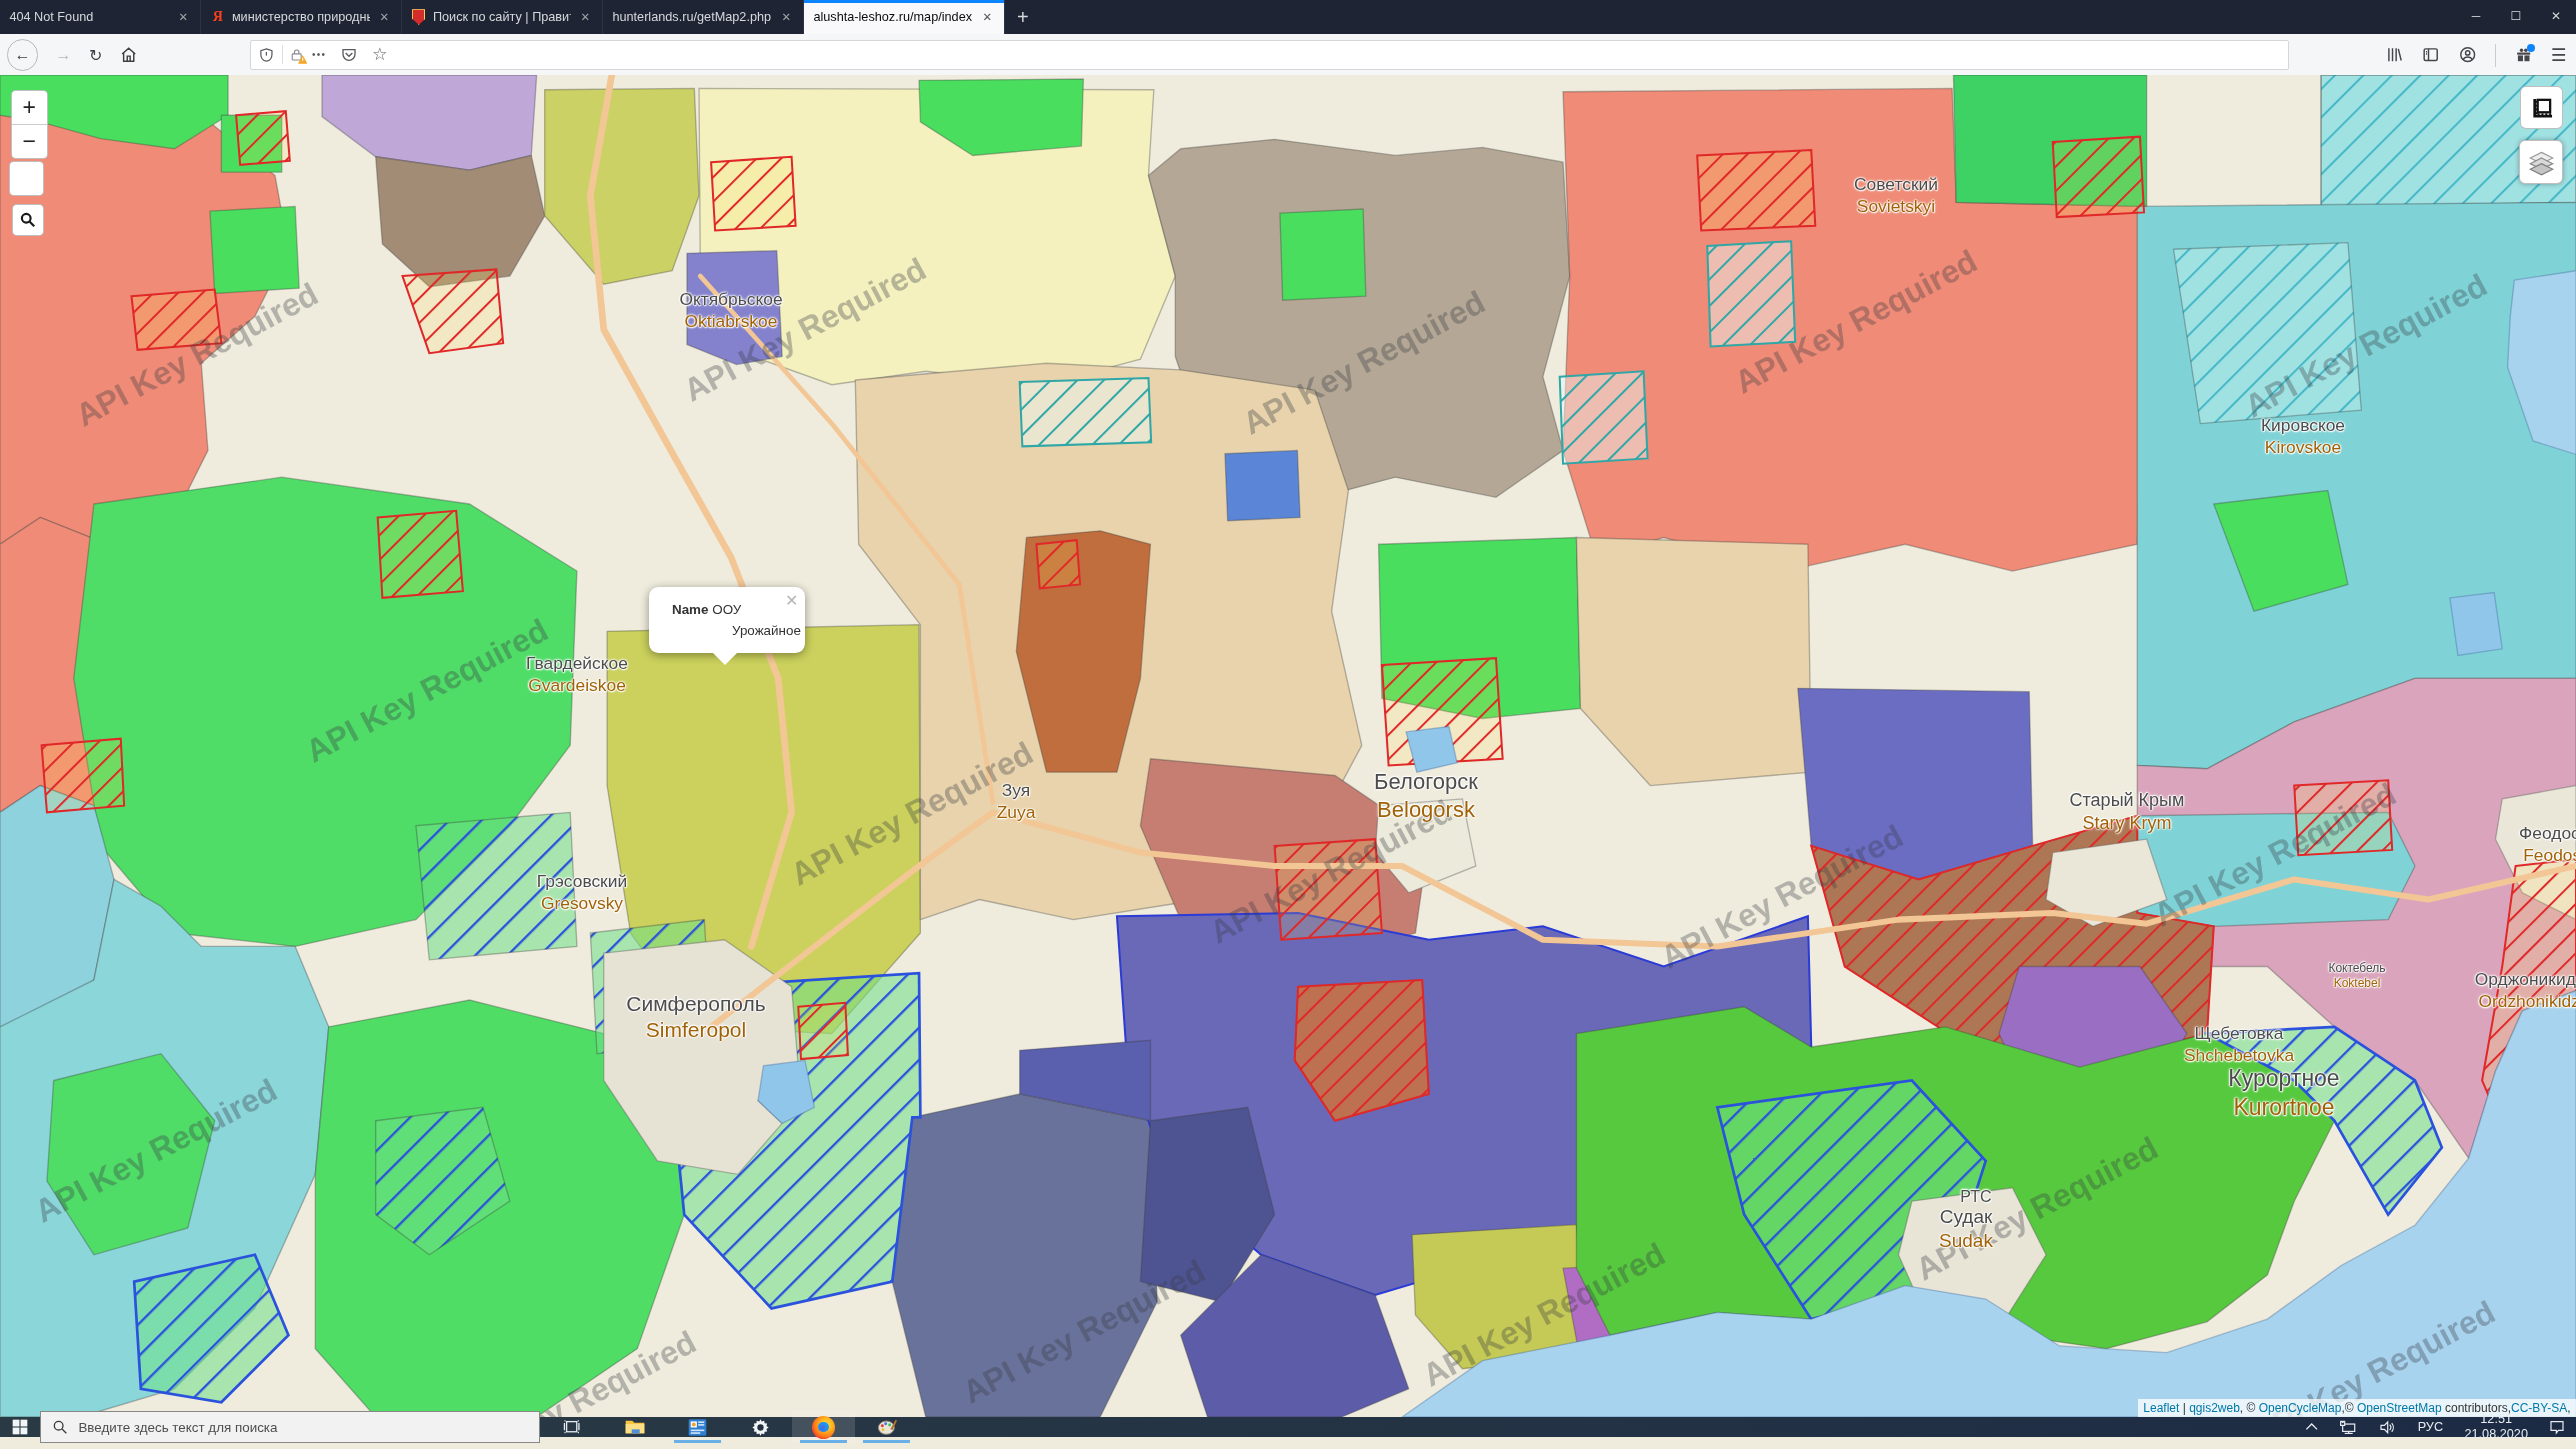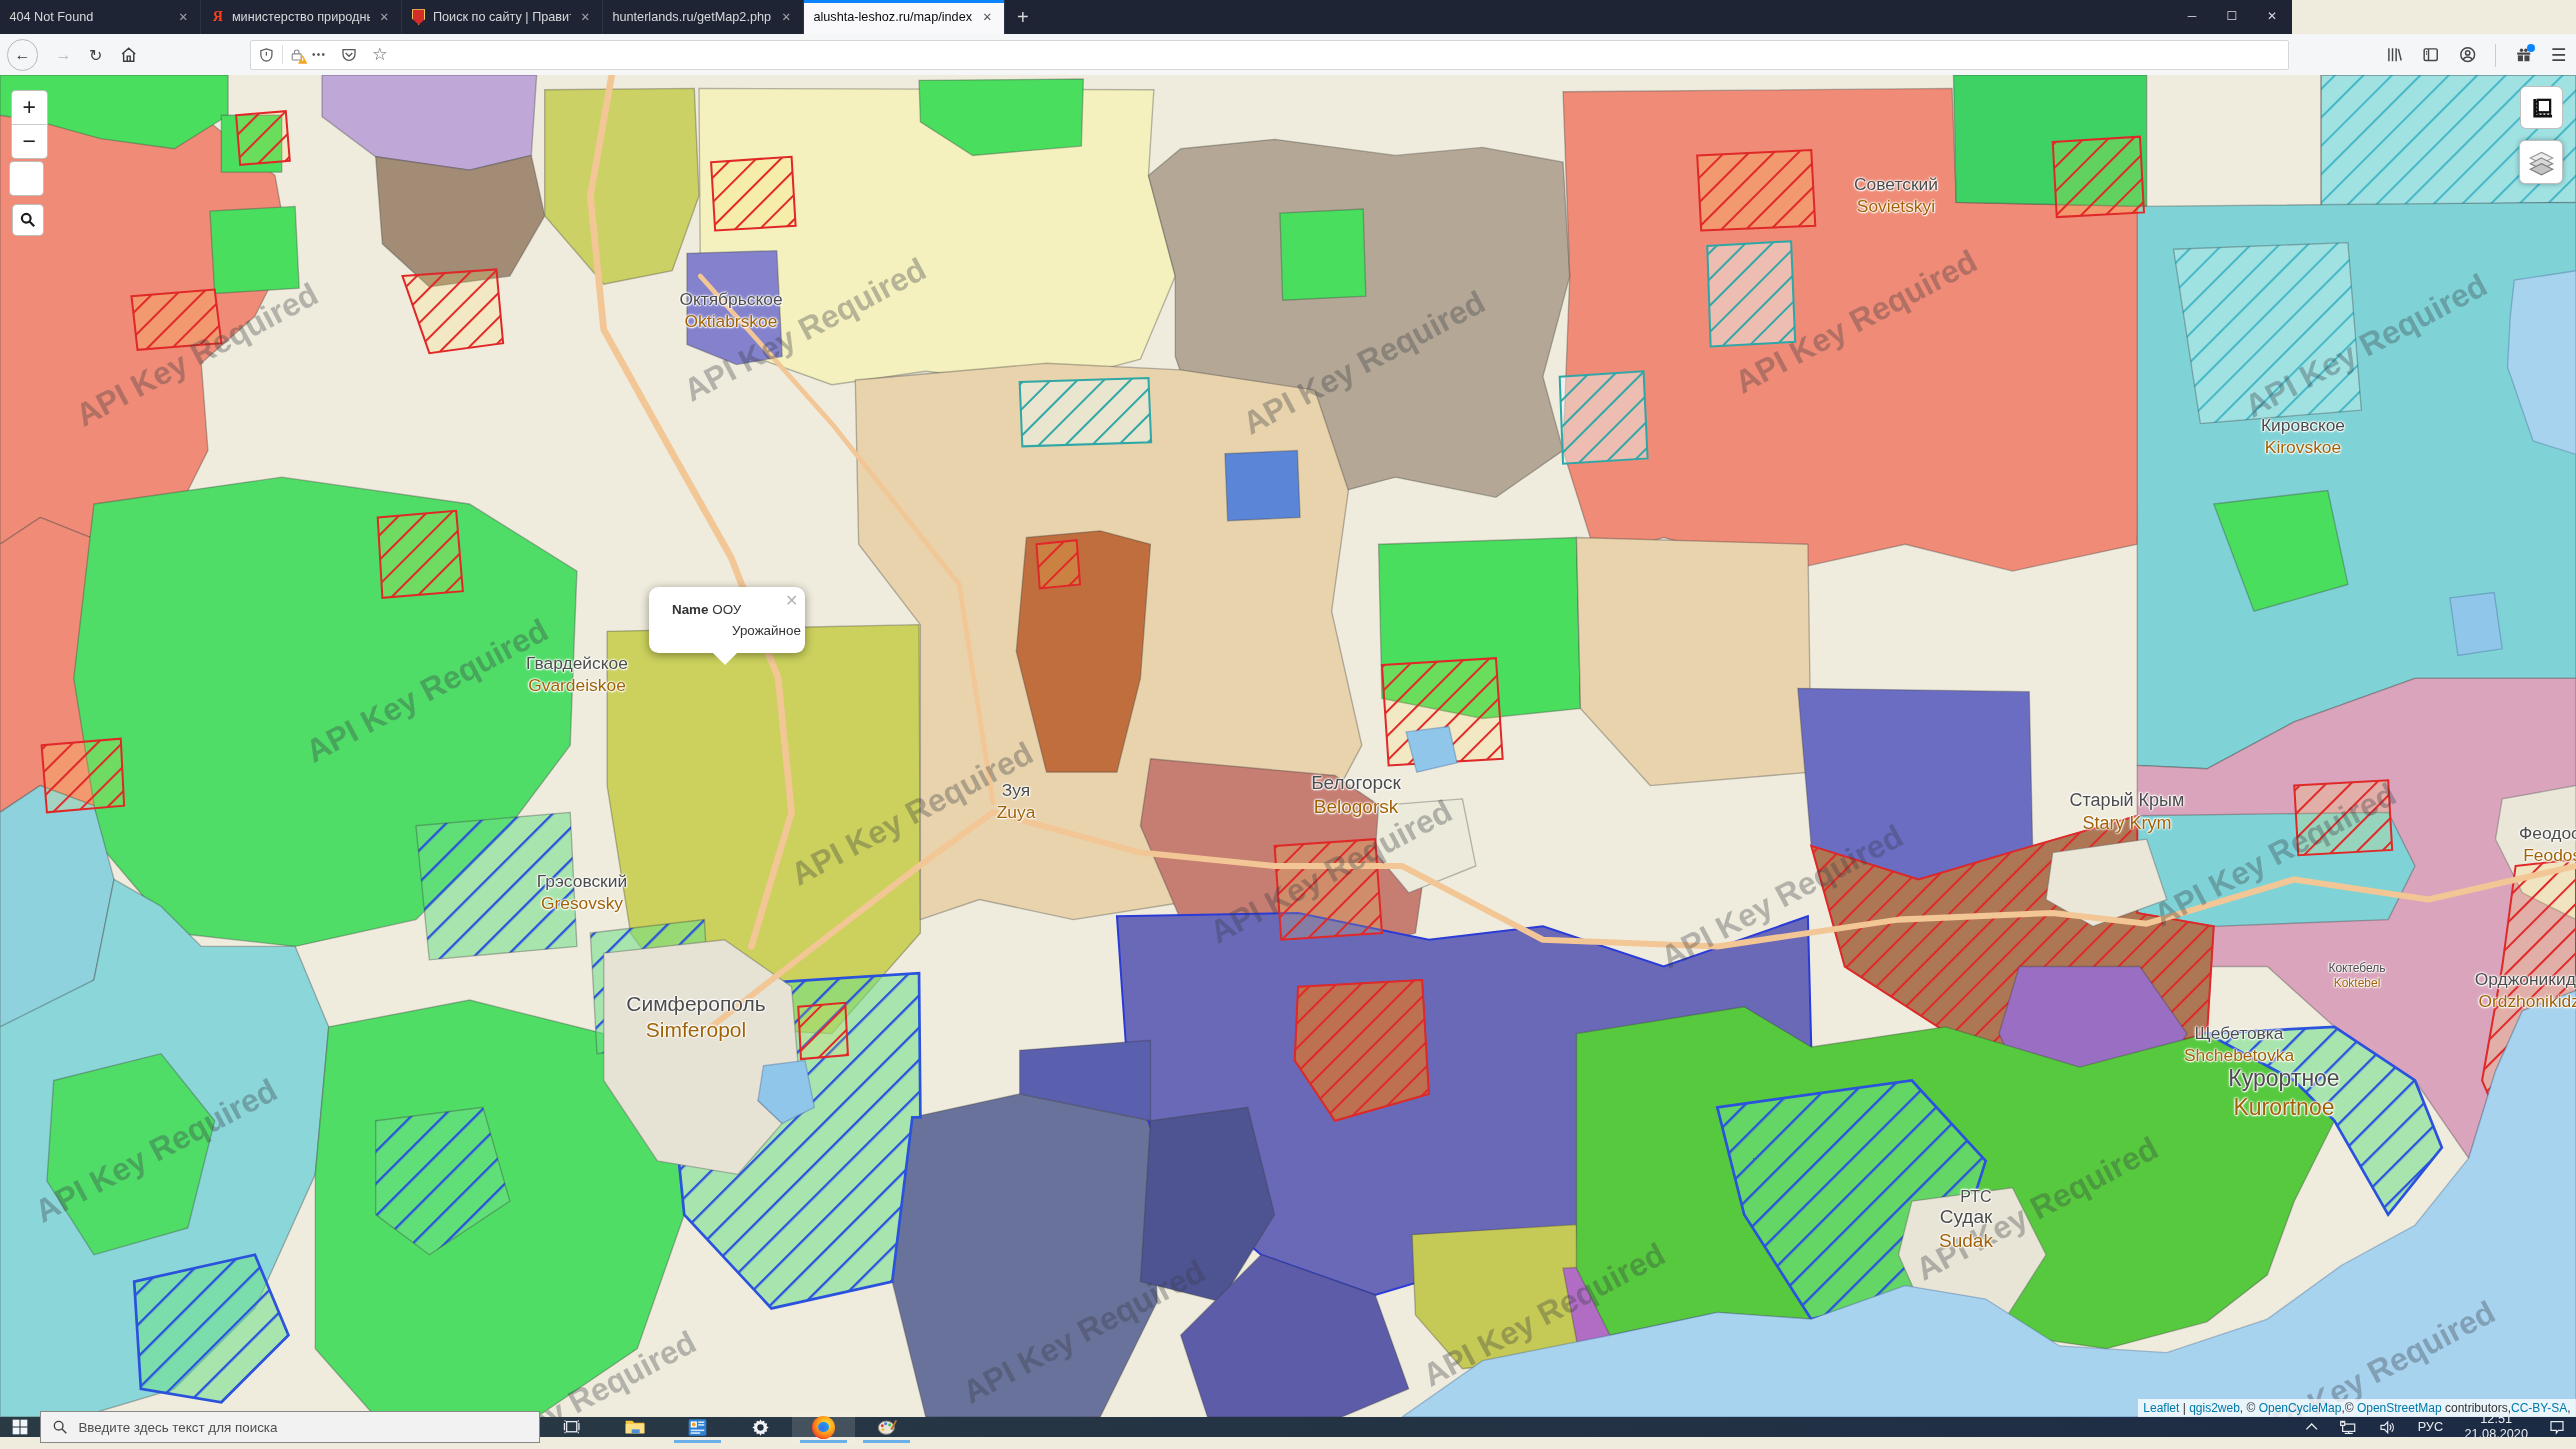--- a/index.html
+++ b/index.html
@@ -1,20 +1,20 @@
 <!DOCTYPE html>
 <html style="font-size:10.7px"><head>
 <meta charset="utf-8">
 <style>
   html,body{margin:0;padding:0;}
   body{width:2576px;height:1449px;overflow:hidden;position:relative;
        font-family:"Liberation Sans","DejaVu Sans",sans-serif;background:#efecdd;}
 
   
-  #tabbar{position:absolute;left:0;top:0;width:2292px;height:34px;background:#1e2434;display:flex;align-items:stretch;}
+  #tabbar{position:absolute;left:0;top:0;width:2576px;height:34px;background:#1e2434;display:flex;align-items:stretch;}
   .tab{width:201px;display:flex;align-items:center;gap:6.7px;padding:0 9.4px;box-sizing:border-box;
        color:#d7d8db;font-size:12.7px;border-right:0.7px solid #2c3347;position:relative;cursor:default;}
   .tab .title{flex:1;white-space:nowrap;overflow:hidden;}
   .tab .close{color:#9fa0a4;font-size:11.4px;padding:1.3px 2.7px;}
   .tab.active{background:#f9f9fb;color:#0c0c0d;}
   .tab.active .close{color:#5a5a5e;}
   .tab.active::before{content:"";position:absolute;left:0;top:0;right:0;height:2.7px;background:var(--accent,#0a84ff);}
   .favicon{width:14.8px;height:14.8px;display:flex;align-items:center;justify-content:center;flex:0 0 auto;}
   .fav-yandex{color:#fc3f1d;font-weight:bold;font-size:14px;font-family:"Liberation Serif",serif;}
   .fav-shield{width:11.4px;height:13.4px;background:#d42b2b;border:0.7px solid #f0d060;
@@ -347,21 +347,21 @@
         <div class="en">Gresovsky</div>
       </div>
       <div class="map-label" style="left: 696px; top: 942px; font-size: 21px;">
         <div>Симферополь</div>
         <div class="en">Simferopol</div>
       </div>
       <div class="map-label" style="left: 1016px; top: 727px; font-size: 17.4px;">
         <div>Зуя</div>
         <div class="en">Zuya</div>
       </div>
-      <div class="map-label" style="left: 1356px; top: 720px; font-size: 19px;">
+      <div class="map-label" style="left: 1426px; top: 720px; font-size: 22px;">
         <div>Белогорск</div>
         <div class="en">Belogorsk</div>
       </div>
       <div class="map-label" style="left: 1896px; top: 121px; font-size: 17.4px;">
         <div>Советский</div>
         <div class="en">Sovietskyi</div>
       </div>
       <div class="map-label" style="left: 2303px; top: 362px; font-size: 17.4px; text-align: center;">
         <div>Кировское</div>
         <div class="en">Kirovskoe</div>

